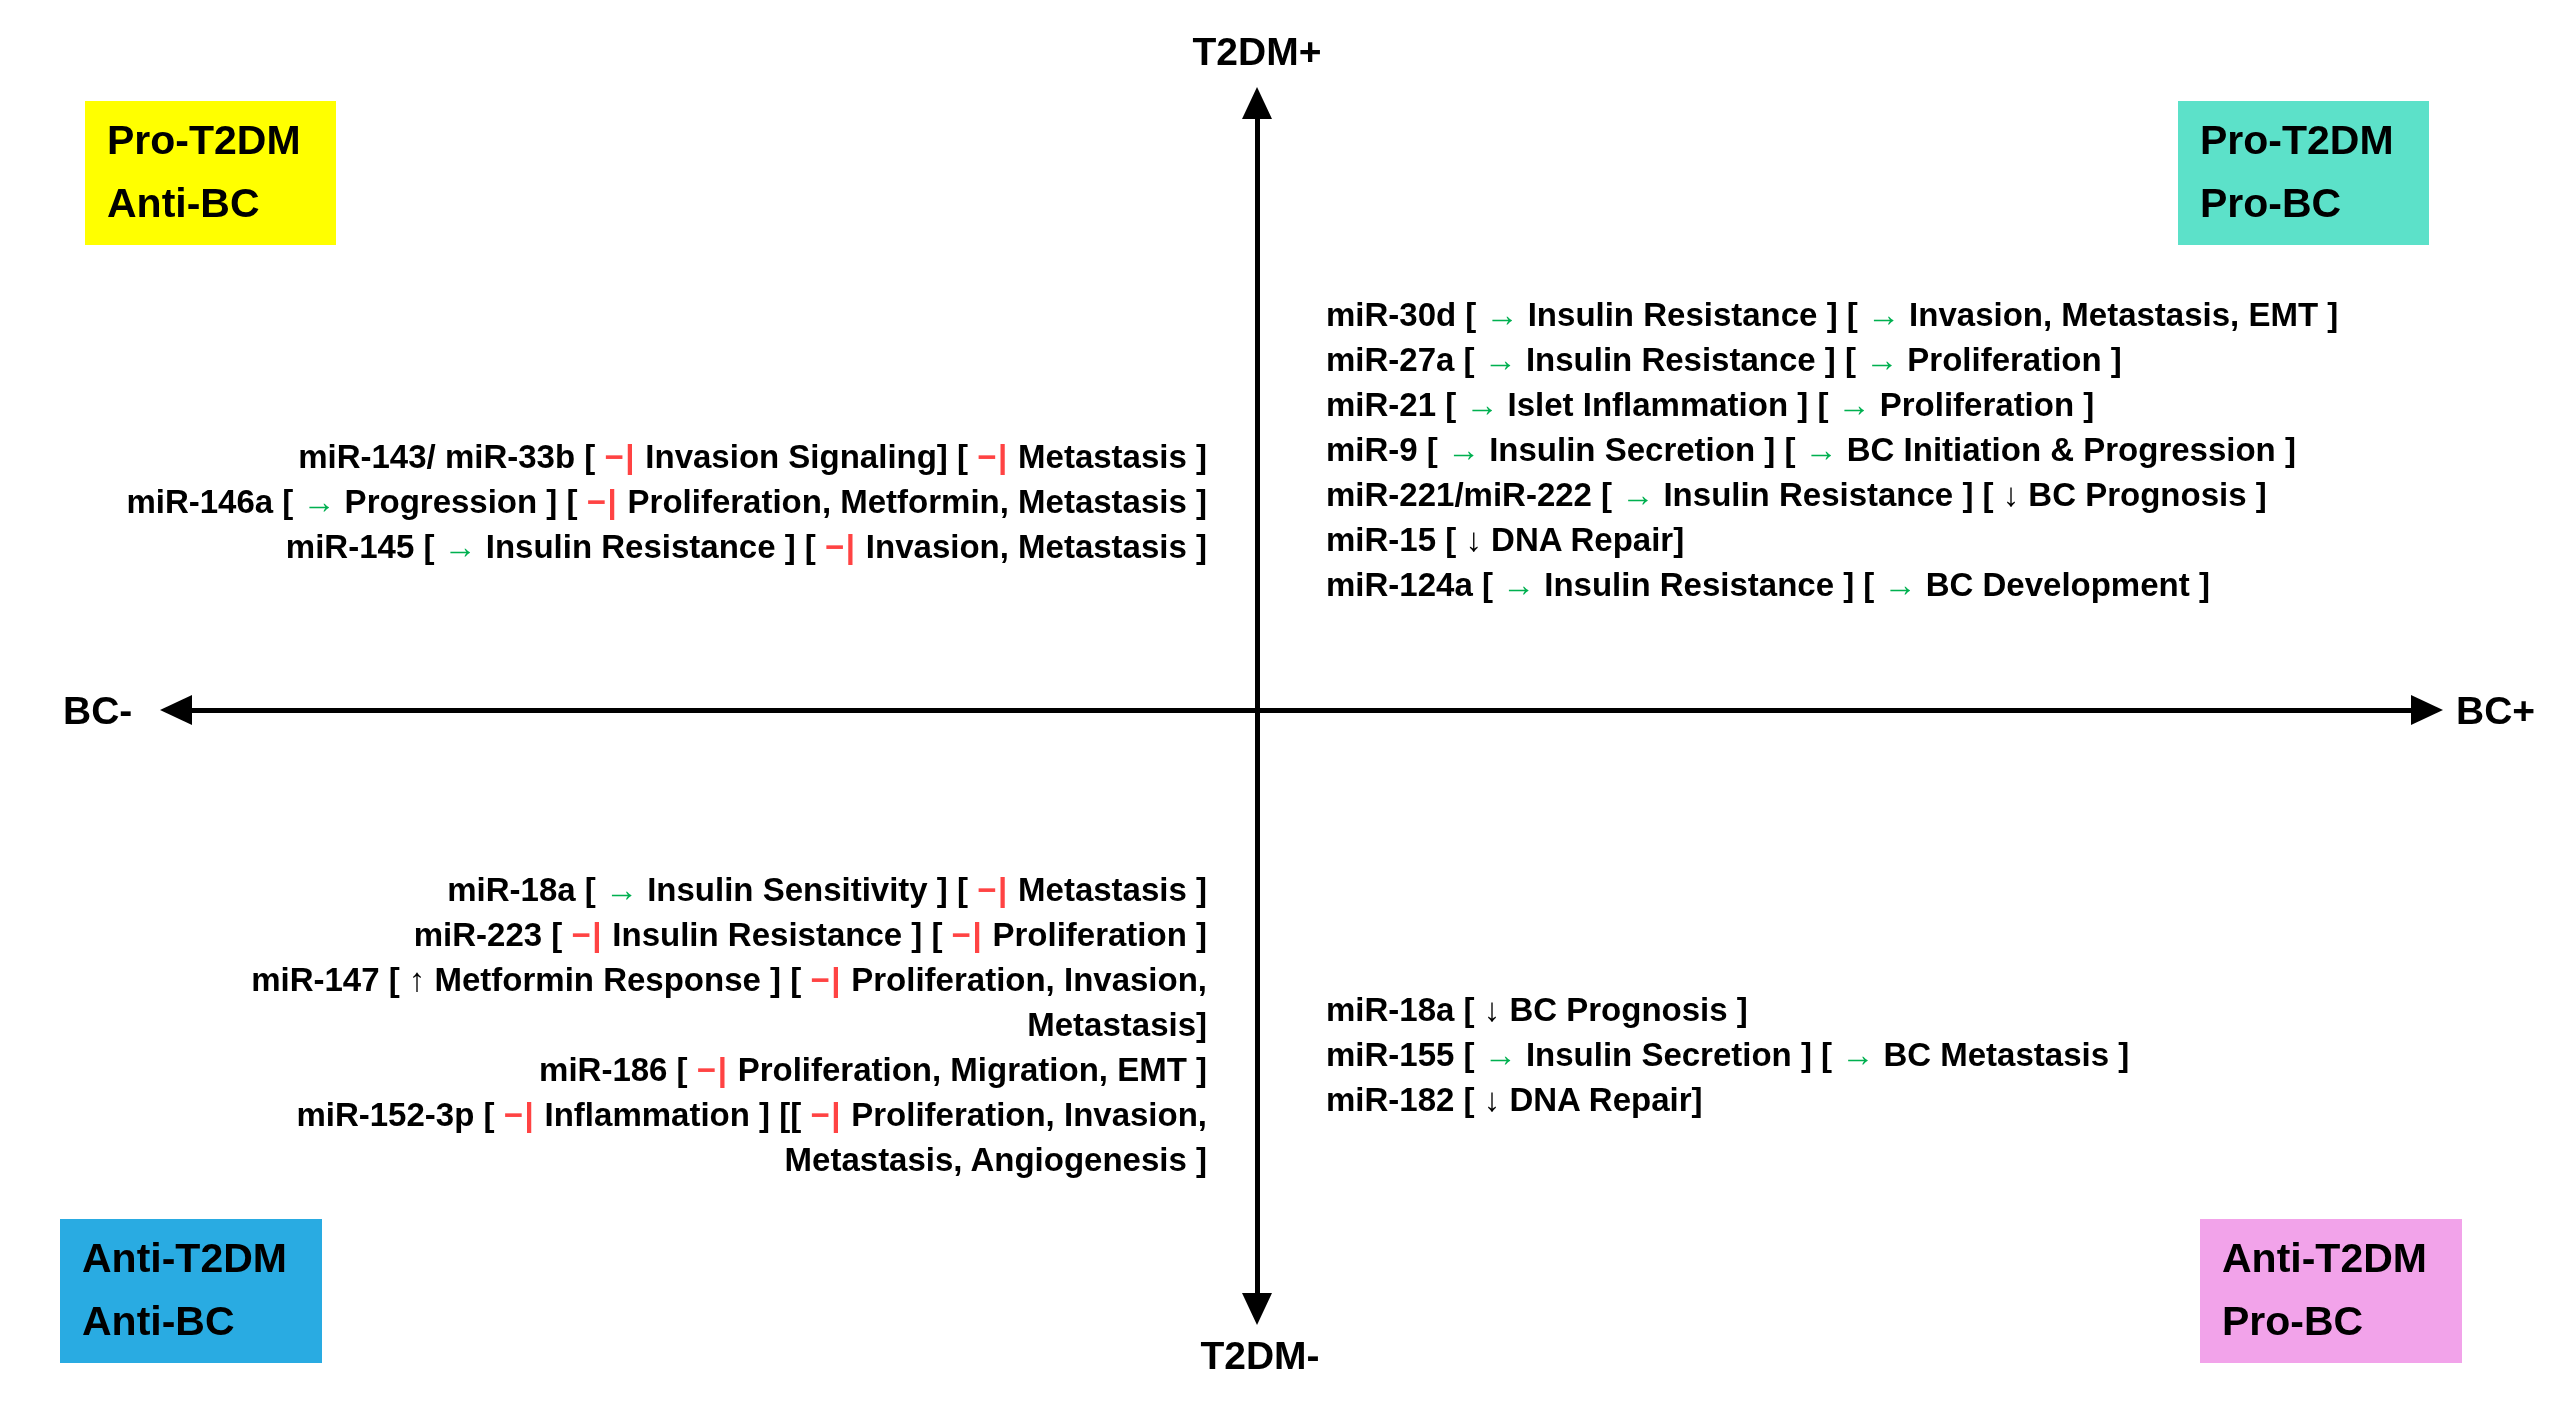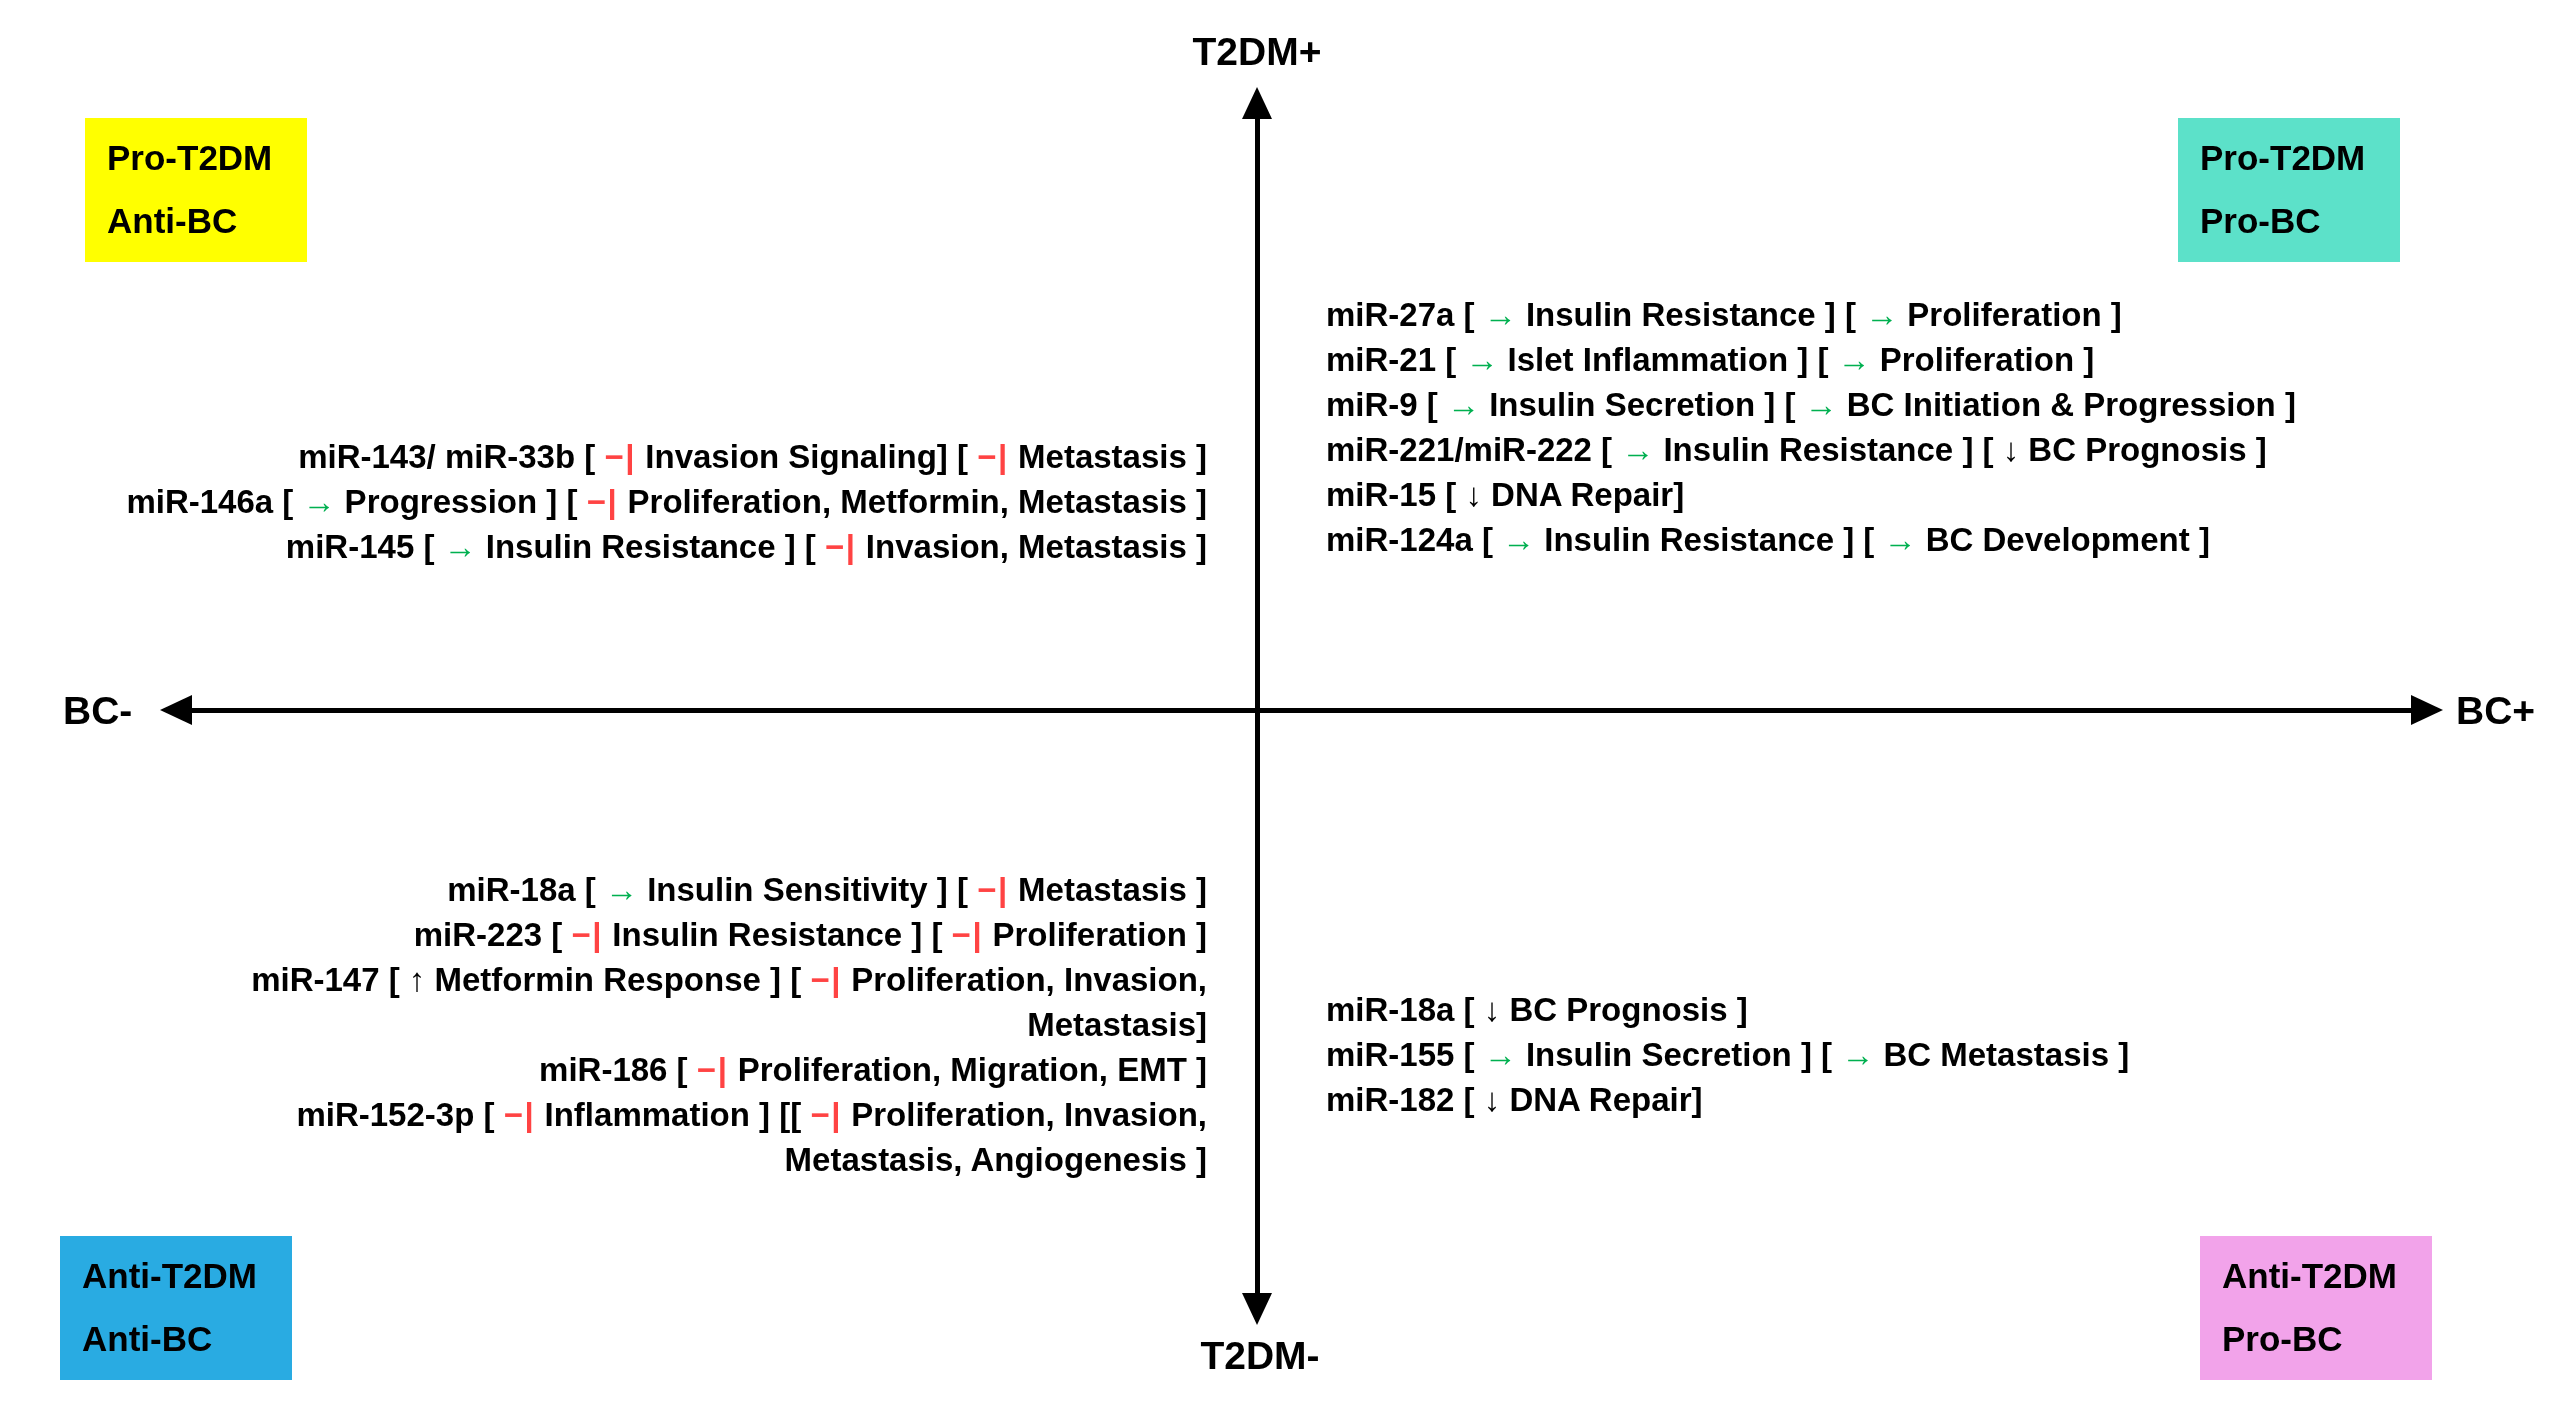--- a/index.html
+++ b/index.html
@@ -19,23 +19,22 @@
   .tri-up{left:1242px;top:87px;border-left:15px solid transparent;border-right:15px solid transparent;border-bottom:32px solid #000;}
   .tri-down{left:1242px;top:1293px;border-left:15px solid transparent;border-right:15px solid transparent;border-top:32px solid #000;}
   .tri-left{left:160px;top:695px;border-top:15px solid transparent;border-bottom:15px solid transparent;border-right:32px solid #000;}
   .tri-right{left:2411px;top:695px;border-top:15px solid transparent;border-bottom:15px solid transparent;border-left:32px solid #000;}
   .axis-label{position:absolute;font-size:39px;line-height:47px;white-space:nowrap;}
   .center-x{transform:translateX(-50%);}
   
   .corner-box{
     position:absolute;
     padding:8px 35px 9.5px 22px;
-    font-size:35px;line-height:63px;
+    font-size:41px;line-height:63px;
     white-space:nowrap;
-    margin-top:17px;
   }
   
   .mir-lines{position:absolute;font-size:33px;line-height:45px;white-space:nowrap;}
   .align-right{text-align:right;}
   .g-green{color:#00B050;font-weight:900;}
   .g-red{color:#FF4343;letter-spacing:1.6px;}
   .g-black{color:#000;}
 </style>
 </head>
 <body>
@@ -70,20 +69,21 @@
     <div>Anti-T2DM</div>
     <div>Pro-BC</div>
   </div>
 
   <div class="mir-lines align-right" style="right:1369px;top:434px;">
       <div><span>miR-143/ miR-33b [ </span><span class="g-red">−|</span><span> Invasion Signaling] [ </span><span class="g-red">−|</span><span> Metastasis ]</span></div>
       <div><span>miR-146a [ </span><span class="g-green">→</span><span> Progression ] [ </span><span class="g-red">−|</span><span> Proliferation, Metformin, Metastasis ]</span></div>
       <div><span>miR-145 [ </span><span class="g-green">→</span><span> Insulin Resistance ] [ </span><span class="g-red">−|</span><span> Invasion, Metastasis ]</span></div>
     </div>
   <div class="mir-lines" style="left:1326px;top:292px;">
+      <div><span>miR-30d [ </span><span class="g-green">→</span><span> Insulin Resistance ] [ </span><span class="g-green">→</span><span> Invasion, Metastasis, EMT ]</span></div>
       <div><span>miR-27a [ </span><span class="g-green">→</span><span> Insulin Resistance ] [ </span><span class="g-green">→</span><span> Proliferation ]</span></div>
       <div><span>miR-21 [ </span><span class="g-green">→</span><span> Islet Inflammation ] [ </span><span class="g-green">→</span><span> Proliferation ]</span></div>
       <div><span>miR-9 [ </span><span class="g-green">→</span><span> Insulin Secretion ] [ </span><span class="g-green">→</span><span> BC Initiation &amp; Progression ]</span></div>
       <div><span>miR-221/miR-222 [ </span><span class="g-green">→</span><span> Insulin Resistance ] [ </span><span class="g-black">↓</span><span> BC Prognosis ]</span></div>
       <div><span>miR-15 [ </span><span class="g-black">↓</span><span> DNA Repair]</span></div>
       <div><span>miR-124a [ </span><span class="g-green">→</span><span> Insulin Resistance ] [ </span><span class="g-green">→</span><span> BC Development ]</span></div>
     </div>
   <div class="mir-lines align-right" style="right:1369px;top:867px;">
       <div><span>miR-18a [ </span><span class="g-green">→</span><span> Insulin Sensitivity ] [ </span><span class="g-red">−|</span><span> Metastasis ]</span></div>
       <div><span>miR-223 [ </span><span class="g-red">−|</span><span> Insulin Resistance ] [ </span><span class="g-red">−|</span><span> Proliferation ]</span></div>

